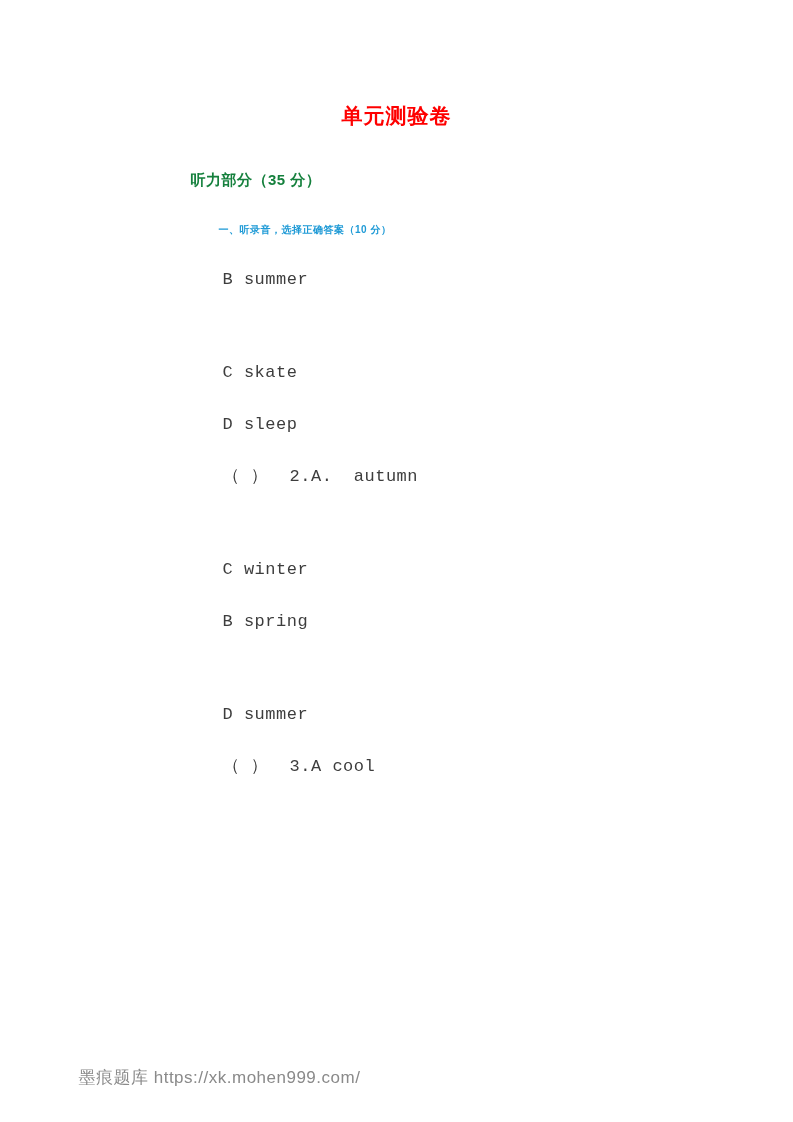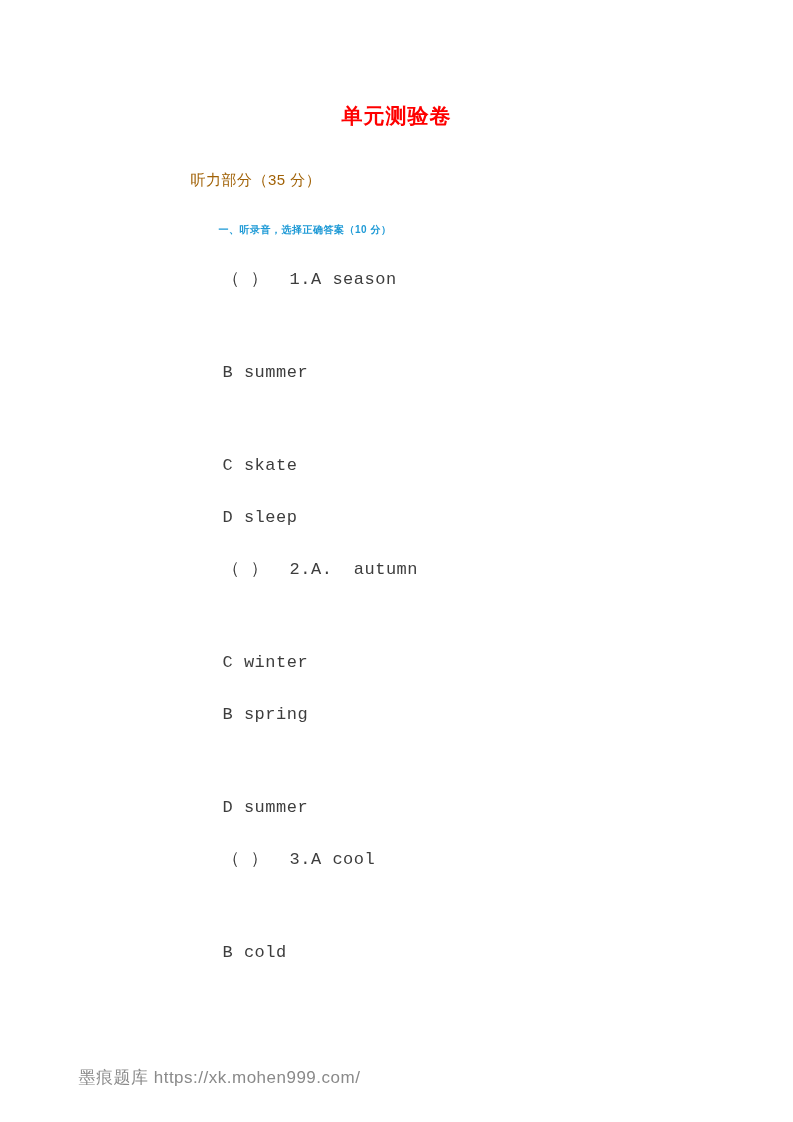--- a/index.html
+++ b/index.html
@@ -24,22 +24,22 @@
     font-size: 21px;
     line-height: 28px;
     font-weight: bold;
     color: #fe0000;
     letter-spacing: 1px;
   }
   .section-heading {
     margin: 40px 0 0 118px;
     font-size: 15px;
     line-height: 20px;
-    font-weight: 400;
-    color: #a16207;
+    font-weight: 700;
+    color: #15803d;
     letter-spacing: 0.5px;
   }
   .part-heading {
     margin: 30px 0 0 146px;
     font-size: 10px;
     line-height: 20px;
     font-weight: bold;
     color: #1e9ad6;
     letter-spacing: 0.5px;
   }
@@ -72,27 +72,25 @@
 
 <div class="page">
 
   <div class="doc-title">单元测验卷</div>
 
   <div class="section-heading">听力部分（35 分）</div>
 
   <div class="part-heading">一、听录音，选择正确答案（10 分）</div>
 
   <div class="lines">
-    <div class="line gap-lg">（ ）  1.A season</div>
     <div class="line gap-lg">B summer</div>
     <div class="line gap-sm">C skate</div>
     <div class="line gap-sm">D sleep</div>
     <div class="line gap-lg">（ ）  2.A.  autumn</div>
     <div class="line gap-sm">C winter</div>
     <div class="line gap-lg">B spring</div>
     <div class="line gap-sm">D summer</div>
     <div class="line gap-lg">（ ）  3.A cool</div>
-    <div class="line">B cold</div>
   </div>
 
   <div class="page-footer">墨痕题库 https://xk.mohen999.com/</div>
 
 </div>
 
 </body></html>

